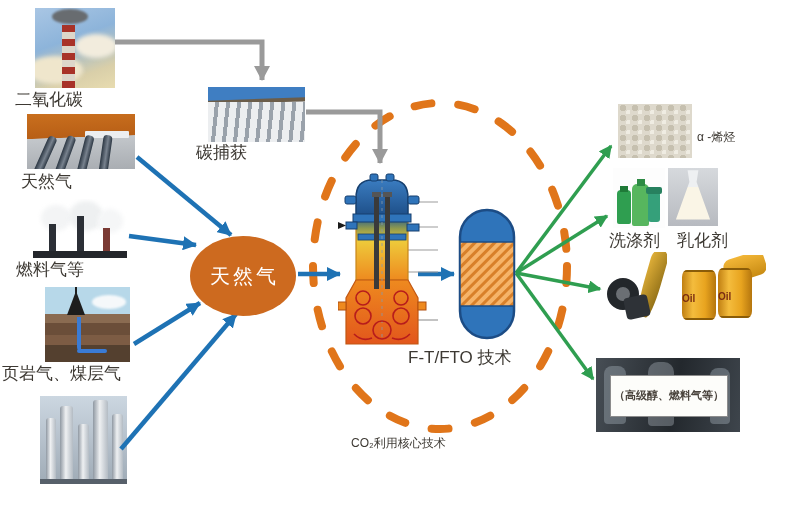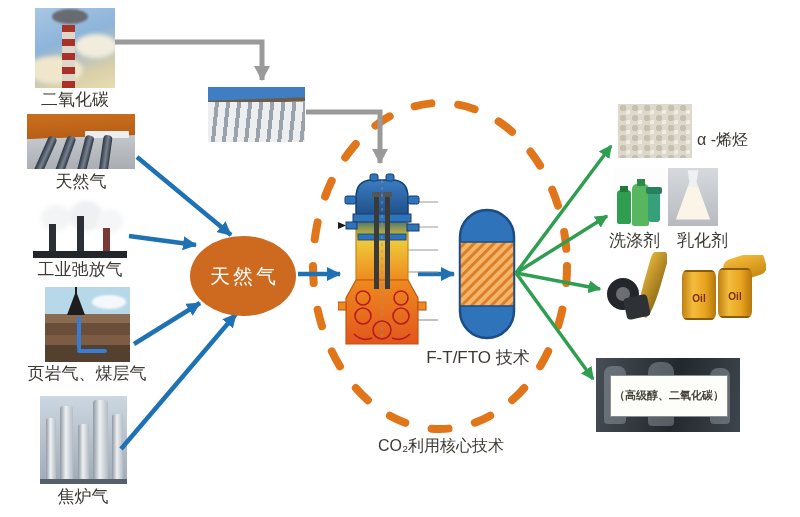--- a/index.html
+++ b/index.html
@@ -1,23 +1,23 @@
 <!DOCTYPE html>
 <html><head>
 <meta charset="utf-8">
 <style>
   html,body{margin:0;padding:0;background:#ffffff;}
   .canvas{position:relative;width:800px;height:517px;background:#ffffff;overflow:hidden;
           font-family:"Liberation Sans","DejaVu Sans",sans-serif;}
   .abs{position:absolute;}
   .overlay{position:absolute;left:0;top:0;pointer-events:none;}
   
-  .cap{position:absolute;font-size:17px;color:#3d3933;text-align:center;white-space:pre;line-height:1.2;}
+  .cap{position:absolute;font-size:17px;color:#3d3933;text-align:left;white-space:pre;line-height:1.2;}
   .cap.left{text-align:left;}
-  .cap.big{font-size:16px;}
+  .cap.big{font-size:12px;}
   
   .ph{position:absolute;overflow:hidden;}
   .ph i{display:block;position:absolute;}
   
   .ph-co2{background:linear-gradient(160deg,#a9c6e4 0%,#8db4da 40%,#d9cfa9 78%,#e8dcb0 100%);}
   .ph-co2 .cl1{left:40px;top:26px;width:42px;height:24px;background:#f2ecdd;border-radius:50%;filter:blur(2px);}
   .ph-co2 .cl2{left:-8px;top:48px;width:56px;height:28px;background:#efe6cc;border-radius:50%;filter:blur(2px);}
   .ph-co2 .stk{left:27px;top:17px;width:13px;height:63px;background:repeating-linear-gradient(#a83228 0 7px,#ddd6ca 7px 14px);}
   .ph-co2 .smk{left:17px;top:1px;width:36px;height:15px;background:#686c70;border-radius:50%;filter:blur(1px);}
   
@@ -88,21 +88,21 @@
       border-radius:60% 60% 40% 40%/20% 20% 60% 60%;transform:rotate(16deg);}
   
   .ph-bar{background:#ffffff;}
   .ph-bar .bar{bottom:2px;width:34px;height:50px;border-radius:5px/7px;
       background:linear-gradient(90deg,#c07f12,#f4bc3d 32%,#e8a41f 68%,#b5760e),;
       background:linear-gradient(90deg,#c07f12,#f4bc3d 32%,#e8a41f 68%,#b5760e);
       box-shadow:inset 0 14px 0 -12px #8a5c08,inset 0 -16px 0 -14px #8a5c08;}
   .ph-bar .bar.k1{left:6px;}
   .ph-bar .bar.k2{left:42px;bottom:4px;}
   .ph-bar .bar3{right:0px;top:0px;width:42px;height:24px;background:linear-gradient(#f2b637,#c98c14);border-radius:8px;transform:rotate(-18deg);}
-  .ph-bar .oiltx{position:absolute;width:34px;text-align:center;bottom:18px;font-size:10px;font-weight:bold;color:#7a2c12;}
+  .ph-bar .oiltx{position:absolute;width:34px;bottom:18px;font-size:10px;font-weight:bold;color:#7a2c12;}
   .ph-bar .oiltx.t1{left:6px;}
   .ph-bar .oiltx.t2{left:42px;bottom:20px;}
   
   .ph-oth{background:linear-gradient(100deg,#474e55 0%,#23282d 55%,#3e454c 100%);}
   .ph-oth .g1{left:8px;top:8px;width:22px;height:58px;background:#9aa4ad;opacity:.45;border-radius:8px 8px 4px 4px;}
   .ph-oth .g2{left:52px;top:4px;width:26px;height:64px;background:#aeb6bd;opacity:.38;border-radius:10px 10px 4px 4px;}
   .ph-oth .g3{right:10px;top:10px;width:20px;height:56px;background:#9aa4ad;opacity:.45;border-radius:8px 8px 4px 4px;}
   .obox{position:absolute;left:14px;top:17px;width:116px;height:40px;background:#fdfdfa;border:1px solid #8c8c8c;
         display:flex;flex-direction:column;align-items:center;justify-content:center;}
   .obox span{font-size:11px;font-weight:bold;color:#4a443d;line-height:1.45;white-space:nowrap;}
@@ -134,46 +134,46 @@
 
   <div class="ph ph-ind" style="left:33px;top:199px;width:94px;height:59px">
     <i class="pl1"></i>
     <i class="pl2"></i>
     <i class="pl3"></i>
     <i class="s1"></i>
     <i class="s2"></i>
     <i class="s3"></i>
     <i class="base"></i>
   </div>
-  <div class="cap" style="left:16px;top:260px;width:128px">工业弛放气</div>
+  <div class="cap" style="left:16px;top:260px;width:128px">燃料气等</div>
 
   <div class="ph ph-shale" style="left:45px;top:287px;width:85px;height:75px">
     <i class="cld"></i>
     <i class="derr"></i>
     <i class="mast"></i>
     <i class="pipe"></i>
     <i class="pipeh"></i>
   </div>
   <div class="cap" style="left:2px;top:364px;width:170px">页岩气、煤层气</div>
 
   <div class="ph ph-coke" style="left:40px;top:396px;width:87px;height:88px">
     <i class="c1"></i>
     <i class="c2"></i>
     <i class="c3"></i>
     <i class="c4"></i>
     <i class="c5"></i>
     <i class="gnd"></i>
   </div>
-  <div class="cap" style="left:23px;top:487px;width:120px">焦炉气</div>
 
   <div class="ph ph-capt" style="left:208px;top:87px;width:97px;height:55px">
     <i class="sky"></i>
     <i class="roof"></i>
     <i class="cols"></i>
   </div>
+  <div class="cap" style="left:196px;top:143px;width:120px">碳捕获</div>
 
   <svg class="overlay" width="800" height="517" viewBox="0 0 800 517">
     <defs>
       <marker id="mB" markerUnits="userSpaceOnUse" markerWidth="15" markerHeight="14" refX="13" refY="7" orient="auto">
         <path d="M0,0 L14,7 L0,14 Z" fill="#1e72b4"></path>
       </marker>
       <marker id="mG" markerUnits="userSpaceOnUse" markerWidth="14" markerHeight="13" refX="11.5" refY="6.5" orient="auto">
         <path d="M0,0 L13,6.5 L0,13 Z" fill="#2f9e50"></path>
       </marker>
       <marker id="mY" markerUnits="userSpaceOnUse" markerWidth="17" markerHeight="16" refX="14" refY="8" orient="auto">
@@ -298,17 +298,17 @@
     <i class="bar k2"></i>
     <span class="oiltx t1">Oil</span>
     <span class="oiltx t2">Oil</span>
   </div>
 
   <div class="ph ph-oth" style="left:596px;top:358px;width:144px;height:74px">
     <i class="g1"></i>
     <i class="g2"></i>
     <i class="g3"></i>
     <div class="obox">
-      <span>（高级醇、二氧化碳）</span>
+      <span>（高级醇、燃料气等）</span>
     </div>
   </div>
 
 </div>
 
 </body></html>

